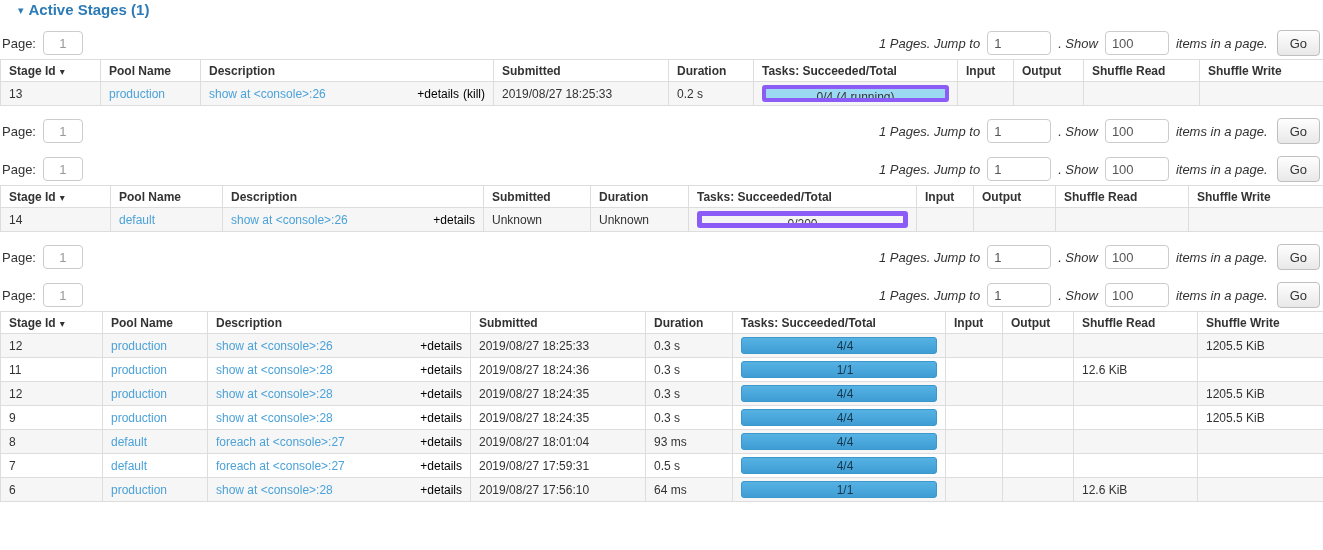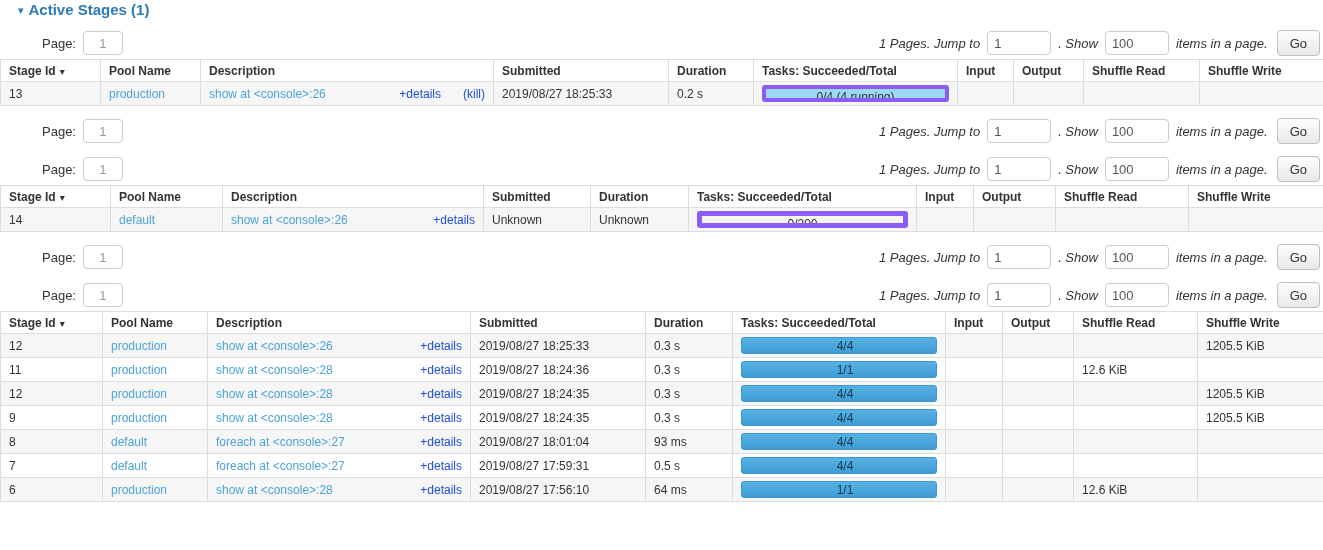--- a/index.html
+++ b/index.html
@@ -37,21 +37,21 @@
     display: flex;
     align-items: center;
     justify-content: space-between;
     font-size: 13px;
     padding: 0 3px 0 2px;
   }
   .pagerow .left, .pagerow .right {
     display: flex;
     align-items: center;
   }
-  .pagerow .left span { margin-right: 7px; margin-left: 40px; }
+  .pagerow .left span { margin-right: 7px; }
   .pagerow .right span { margin: 0 7px; white-space: nowrap; font-style: italic; }
   input.page-input {
     width: 40px; height: 24px;
     border: 1px solid #cccccc;
     border-radius: 4px;
     text-align: center;
     color: #999999;
     font-size: 13px;
     font-family: inherit;
     outline: none;
@@ -109,23 +109,23 @@
     color: #4ba2d9;
     text-decoration: none;
     cursor: pointer;
   }
   .desc-wrap {
     display: flex;
     justify-content: space-between;
     align-items: center;
   }
   .desc-right a {
-    color: #1d4ed8;
+    color: #000000;
     text-decoration: none;
-    margin-left: 22px;
+    margin-left: 4px;
     cursor: pointer;
   }
 
   
   .progress {
     height: 17px;
     line-height: 16px;
     border-radius: 3px;
     text-align: center;
     font-size: 12px;

